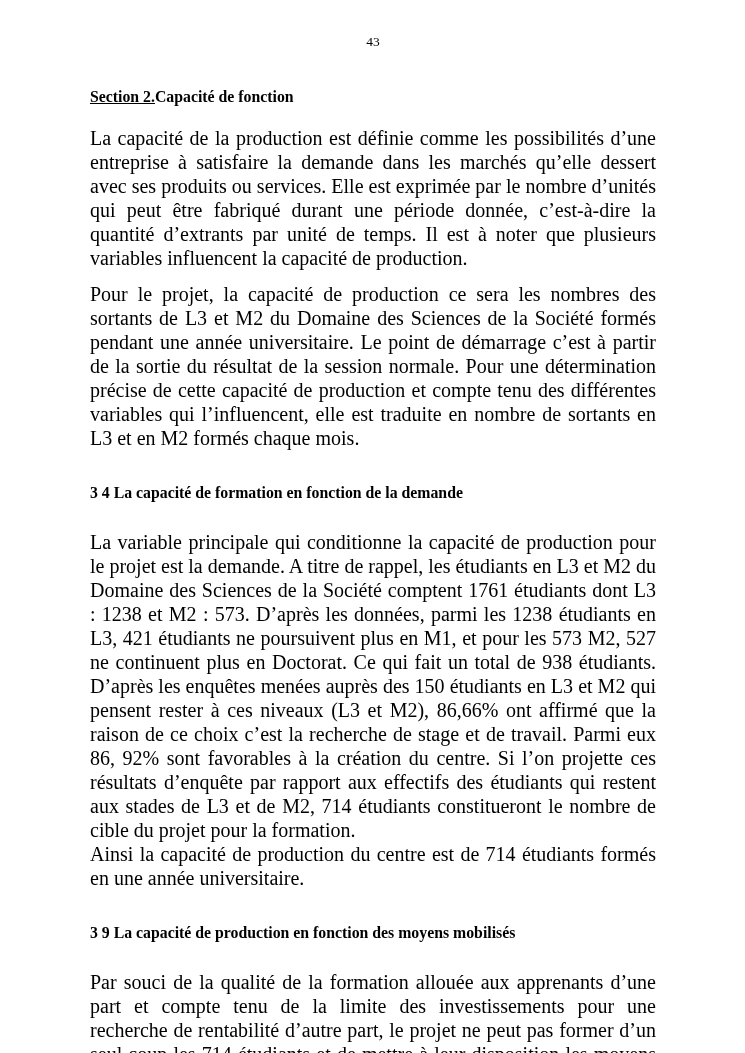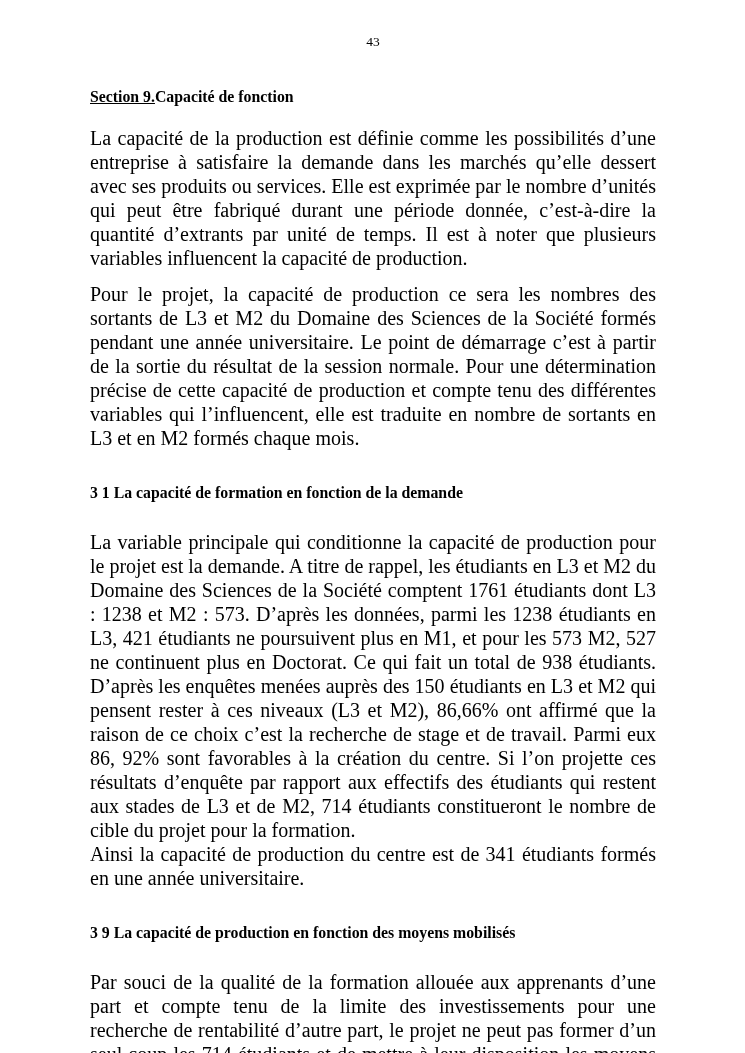--- a/index.html
+++ b/index.html
@@ -47,29 +47,29 @@
     margin-bottom: 0;
   }
 </style>
 </head>
 <body>
 
 <div class="page">
 
   <div class="page-number">43</div>
 
-  <h1 class="heading-main"><span class="underline">Section 9.</span><span>Capacité de fonction</span></h1>
+  <h1 class="heading-main"><span class="underline">Section 2.</span><span>Capacité de fonction</span></h1>
 
   <p class="para">La capacité de la production est définie comme les possibilités d’une entreprise à satisfaire la demande dans les marchés qu’elle dessert avec ses produits ou services. Elle est exprimée par le nombre d’unités qui peut être fabriqué durant une période donnée, c’est-à-dire la quantité d’extrants par unité de temps. Il est à noter que plusieurs variables influencent la capacité de production.</p>
 
   <p class="para">Pour le projet, la capacité de production ce sera les nombres des sortants de L3 et M2 du Domaine des Sciences de la Société formés pendant une année universitaire. Le point de démarrage c’est à partir de la sortie du résultat de la session normale. Pour une détermination précise de cette capacité de production et compte tenu des différentes variables qui l’influencent, elle est traduite en nombre de sortants en L3 et en M2 formés chaque mois.</p>
 
-  <h2 class="heading-sub">3 1 La capacité de formation en fonction de la demande</h2>
+  <h2 class="heading-sub">3 4 La capacité de formation en fonction de la demande</h2>
 
   <p class="para no-gap">La variable principale qui conditionne la capacité de production pour le projet est la demande. A titre de rappel, les étudiants en L3 et M2 du Domaine des Sciences de la Société comptent 1761 étudiants dont L3 : 1238  et M2 : 573. D’après les données, parmi les 1238 étudiants en L3, 421 étudiants ne poursuivent plus en M1, et pour les 573 M2, 527 ne continuent plus en Doctorat. Ce qui fait un total de 938 étudiants. D’après les enquêtes menées auprès des 150 étudiants en L3 et M2 qui pensent rester à ces niveaux (L3 et M2), 86,66% ont affirmé que la raison de ce choix c’est la recherche de stage et de travail. Parmi eux 86, 92% sont favorables à la création du centre. Si l’on projette ces résultats d’enquête par rapport aux effectifs des étudiants qui restent aux stades de L3 et de M2, 714 étudiants constitueront le nombre de cible du projet pour la formation.</p>
 
-  <p class="para">Ainsi la capacité de production du centre est de 341 étudiants formés en une année universitaire.</p>
+  <p class="para">Ainsi la capacité de production du centre est de 714 étudiants formés en une année universitaire.</p>
 
   <h2 class="heading-sub">3 9 La capacité de production en fonction des moyens mobilisés</h2>
 
   <p class="para">Par souci de la qualité de la formation allouée aux apprenants d’une part et compte tenu de la limite des investissements pour une recherche de rentabilité d’autre part, le projet ne peut pas former d’un seul coup les 714 étudiants et de mettre à leur disposition les moyens matériels, les ressources humaines et le local adéquats.</p>
 
 </div>
 
 </body></html>

